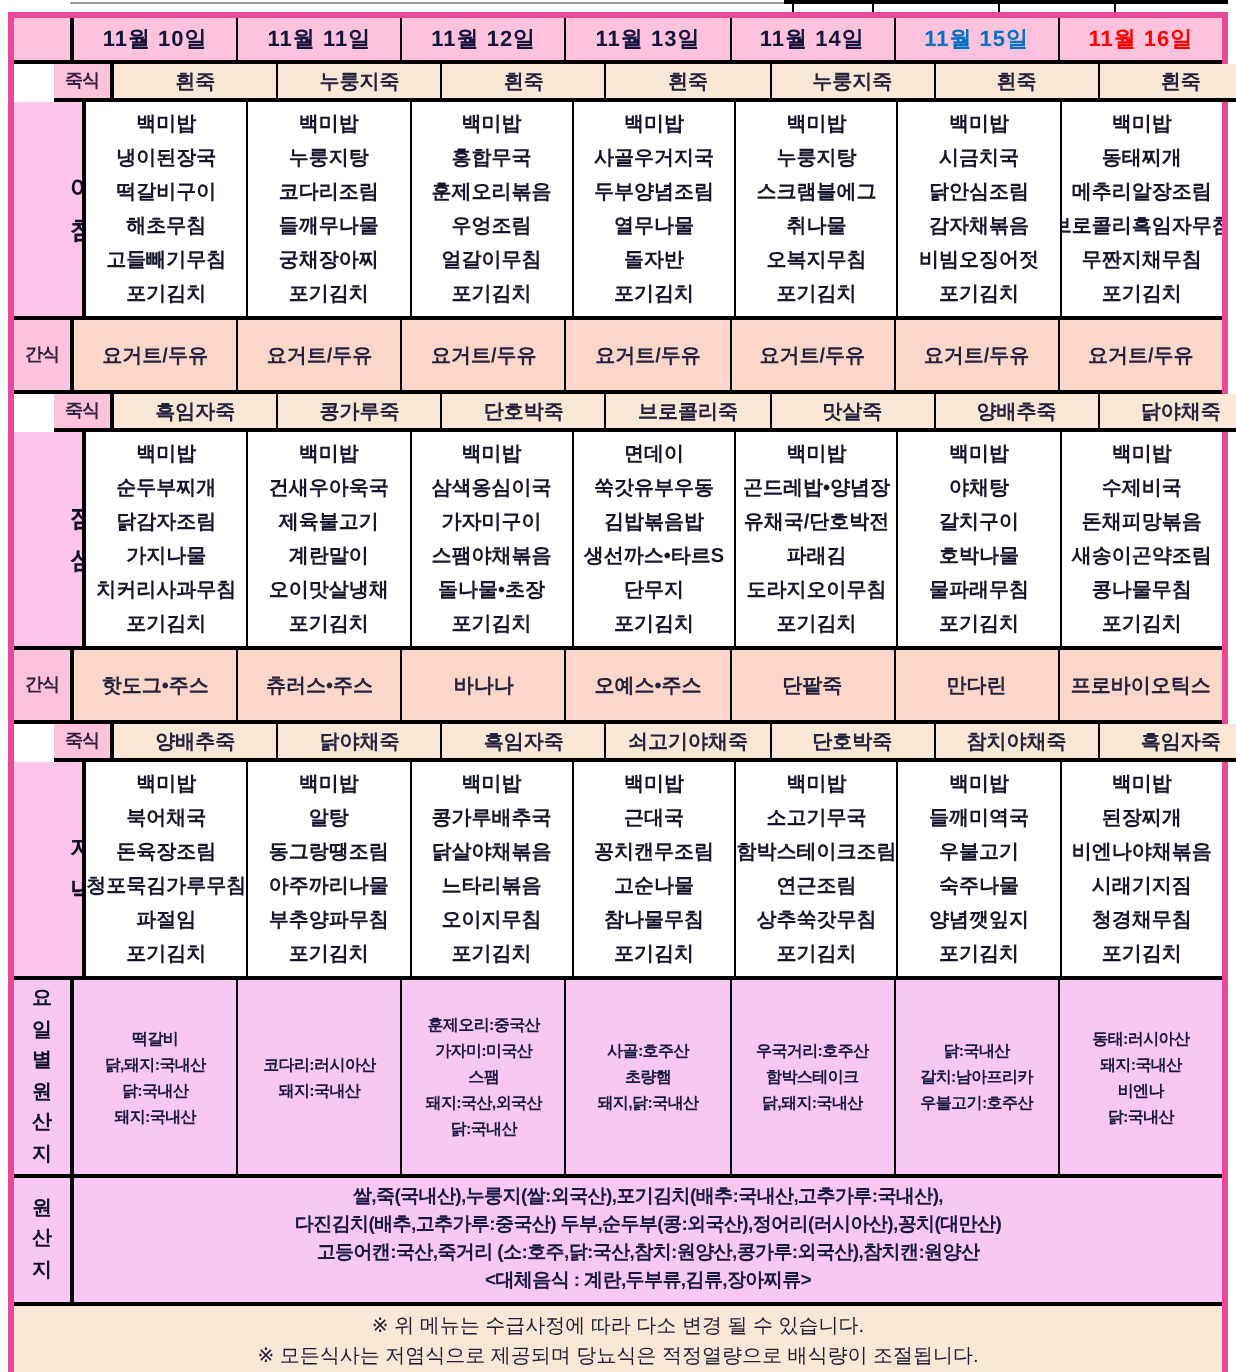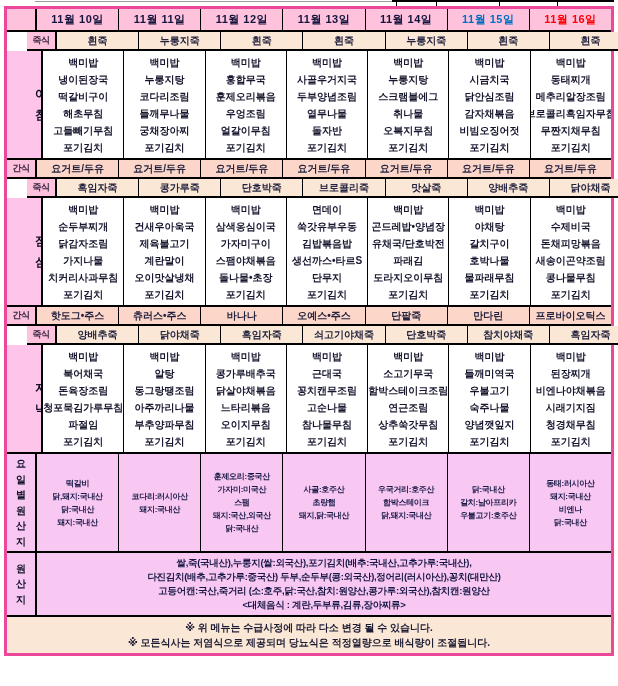--- a/index.html
+++ b/index.html
@@ -21,38 +21,38 @@
     display:flex;flex-direction:column;align-items:center;justify-content:center;
     text-align:center;overflow:hidden;height:100%;
   }
   .row > .cell:last-child{border-right:none;}
   .row:last-child > .cell{border-bottom:none;}
   .label{flex:0 0 30px;width:30px;border-right-width:2px;}
   .day{flex:1 1 0;min-width:0;}
 
   .r-header{height:23px;}   .r-header .cell{background:#ffc2dd;}
   .r-porridge{height:19px;margin-left:20px;} .r-porridge .day{background:#fbe7d5;}
-  .r-snack{height:19px;}    .r-snack .day{background:#fdd6ca;}
+  .r-snack{height:37px;}    .r-snack .day{background:#fdd6ca;}
   .r-meal{height:109px;}    .r-meal .day{background:#ffffff;}
   .r-weekly{height:99px;}  .r-weekly .cell{background:#f8c8f3;}
   .r-origin{height:64px;}   .r-origin .cell{background:#f8c8f3;}
   .r-notes{height:36px;}    .r-notes .cell{background:#fbe7d5;}
   .r-porridge .label,.r-snack .label{background:#ffc2dd;}
   .r-meal .label{background:#ffc4ea;padding-left:34px;}
 
   .date{font-weight:bold;font-size:11px;letter-spacing:0.5px;color:#14143c;}
   .hlabel{font-size:9px;font-weight:bold;color:#33223f;letter-spacing:-0.5px;}
   .vlabel{display:inline-block;width:1em;word-break:break-all;font-size:12px;
           font-weight:bold;color:#101028;line-height:1.7;}
   .vlabel.small{font-size:10px;line-height:1.55;}
   .porridge-cell,.snack-cell{font-size:10px;font-weight:bold;color:#23233f;white-space:nowrap;}
   .menu-item{font-size:10px;font-weight:bold;color:#16162e;line-height:17px;white-space:nowrap;}
   .origin-line{font-size:8px;font-weight:bold;color:#181845;line-height:13px;white-space:nowrap;letter-spacing:-0.3px;}
   .origin-common-line{font-size:9.5px;font-weight:bold;color:#181845;line-height:14px;white-space:nowrap;letter-spacing:-0.3px;}
-  .note-line{font-size:10px;font-weight:bold;color:#1c1c35;line-height:15px;white-space:nowrap;}
+  .note-line{font-size:10px;font-weight:normal;color:#1c1c35;line-height:15px;white-space:nowrap;}
 </style>
 </head>
 <body>
 
 <div>
   <div class="remnant-h faint" style="left:35px;width:357px;"></div>
   <div class="remnant-h" style="left:392px;width:222px;"></div>
   <div class="remnant-v" style="left:396px;"></div>
   <div class="remnant-v" style="left:436px;"></div>
   <div class="remnant-v" style="left:499px;"></div>

